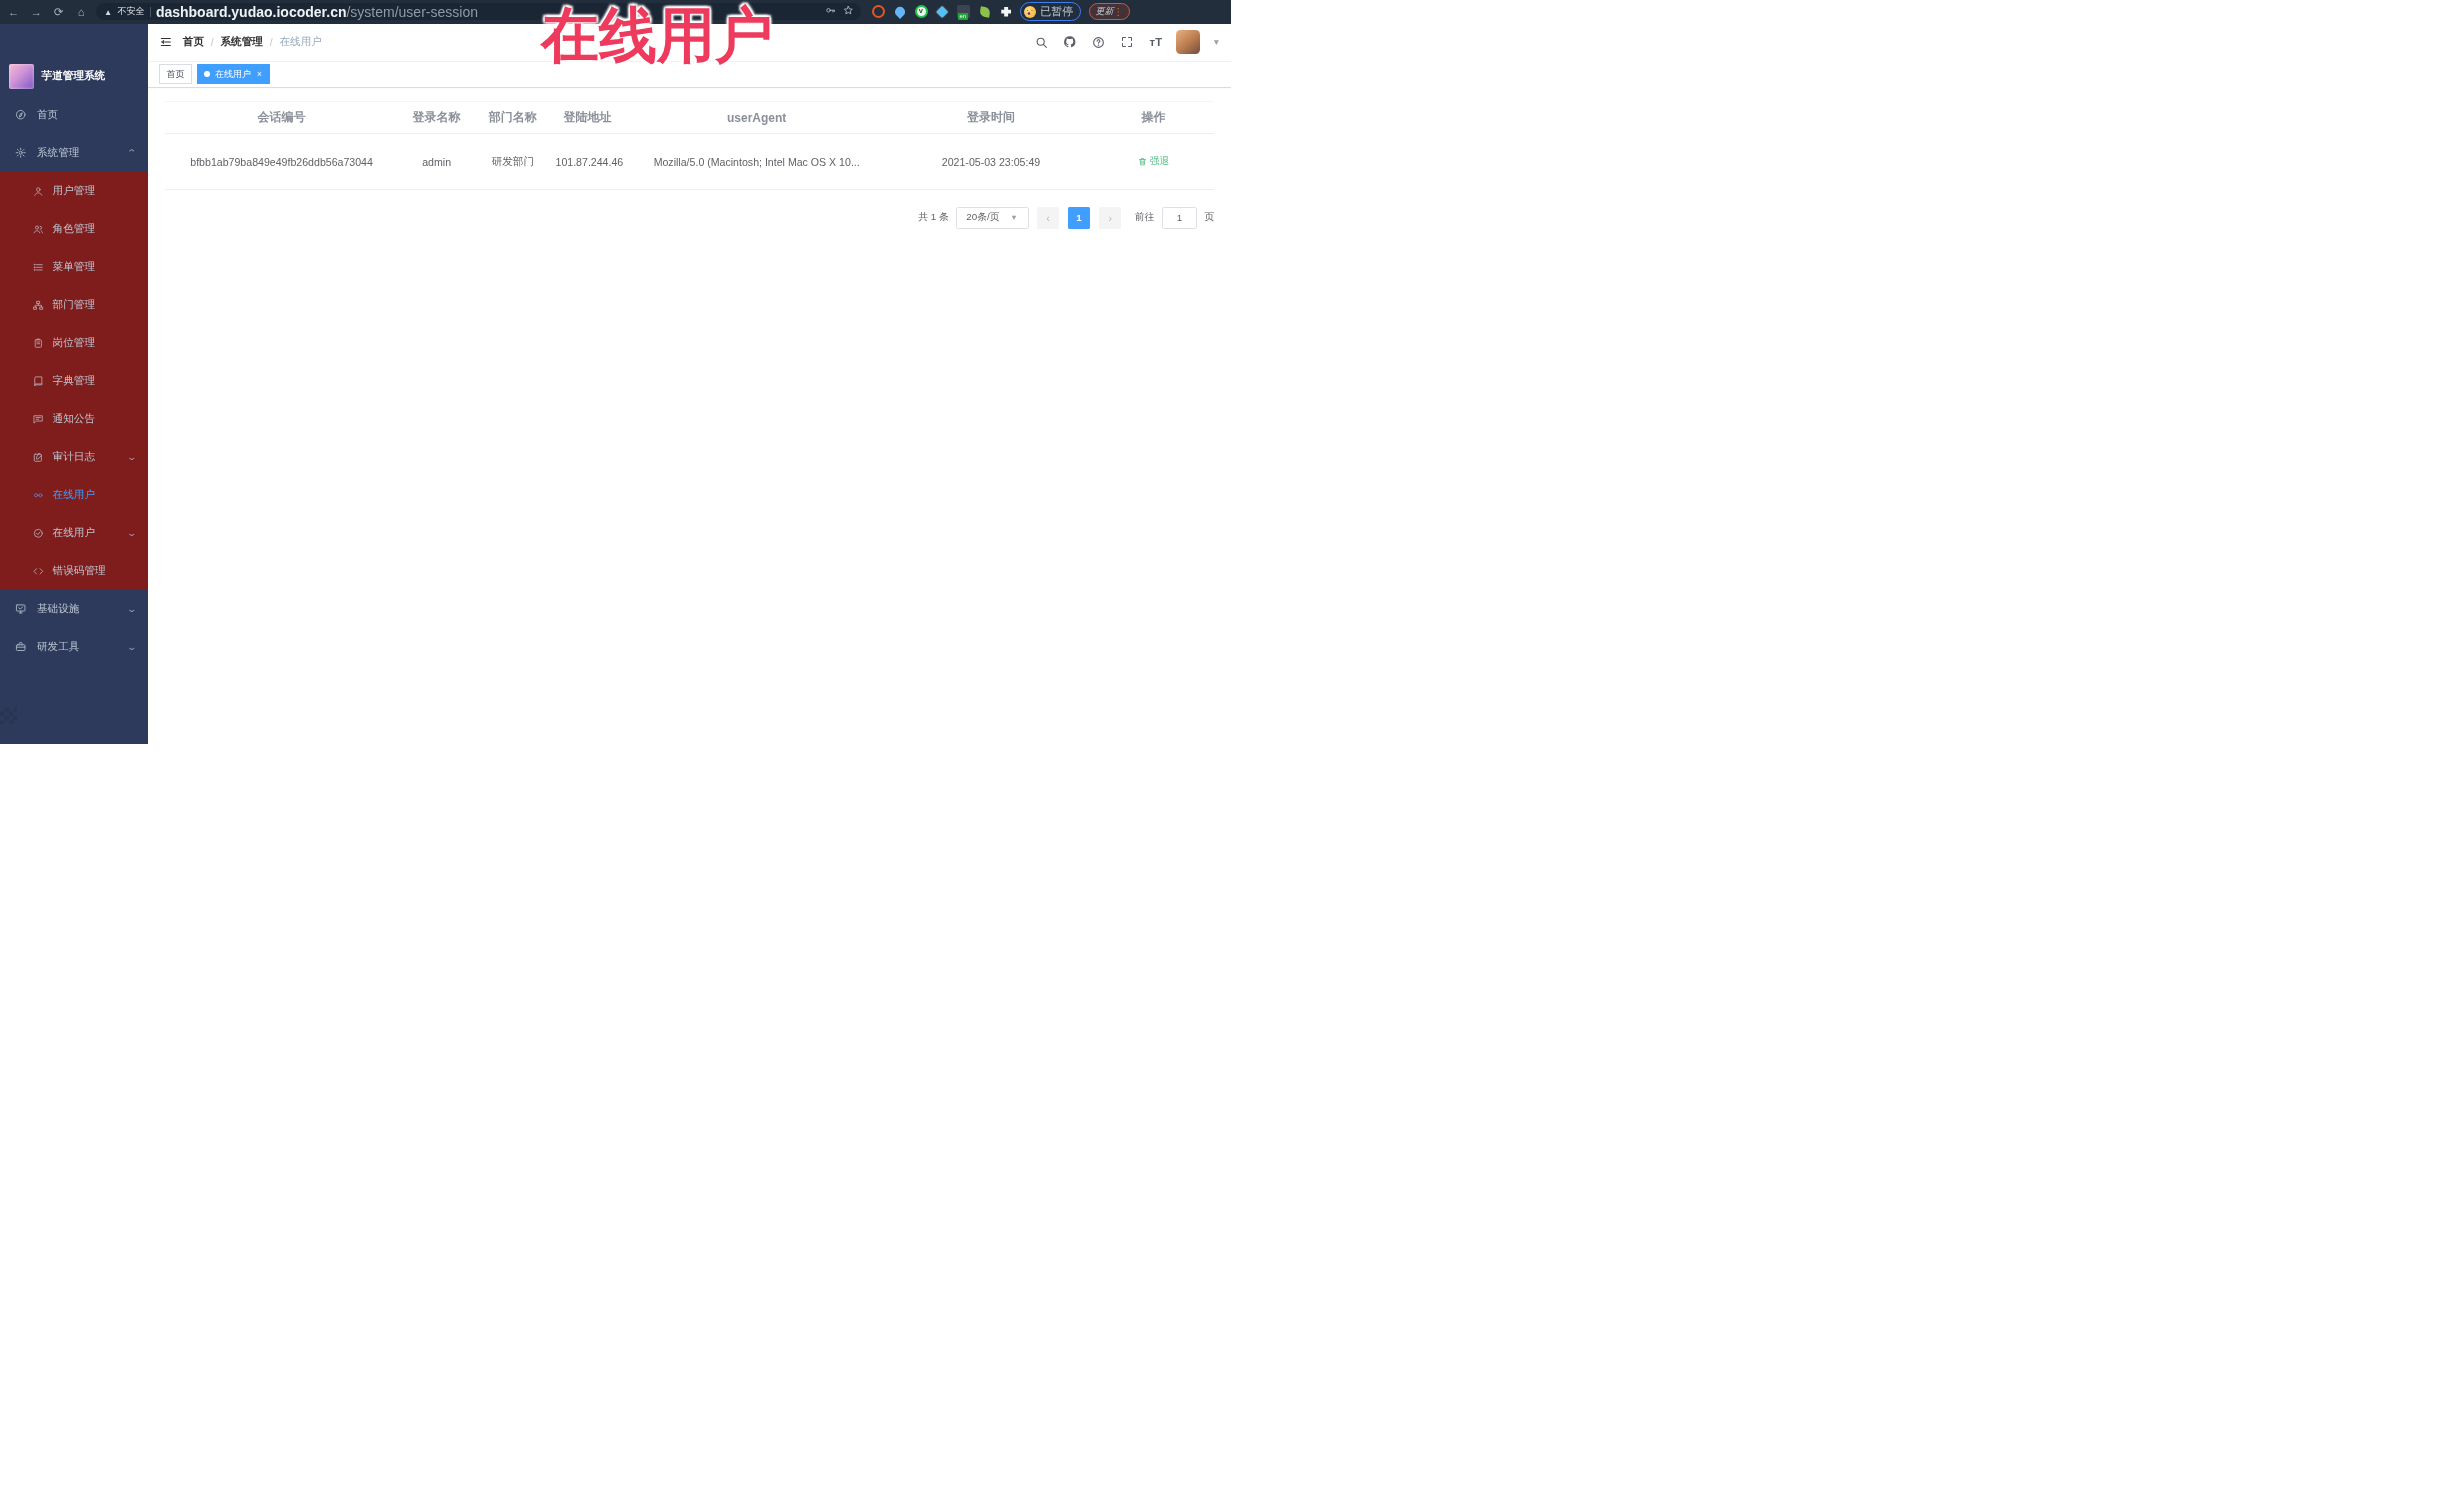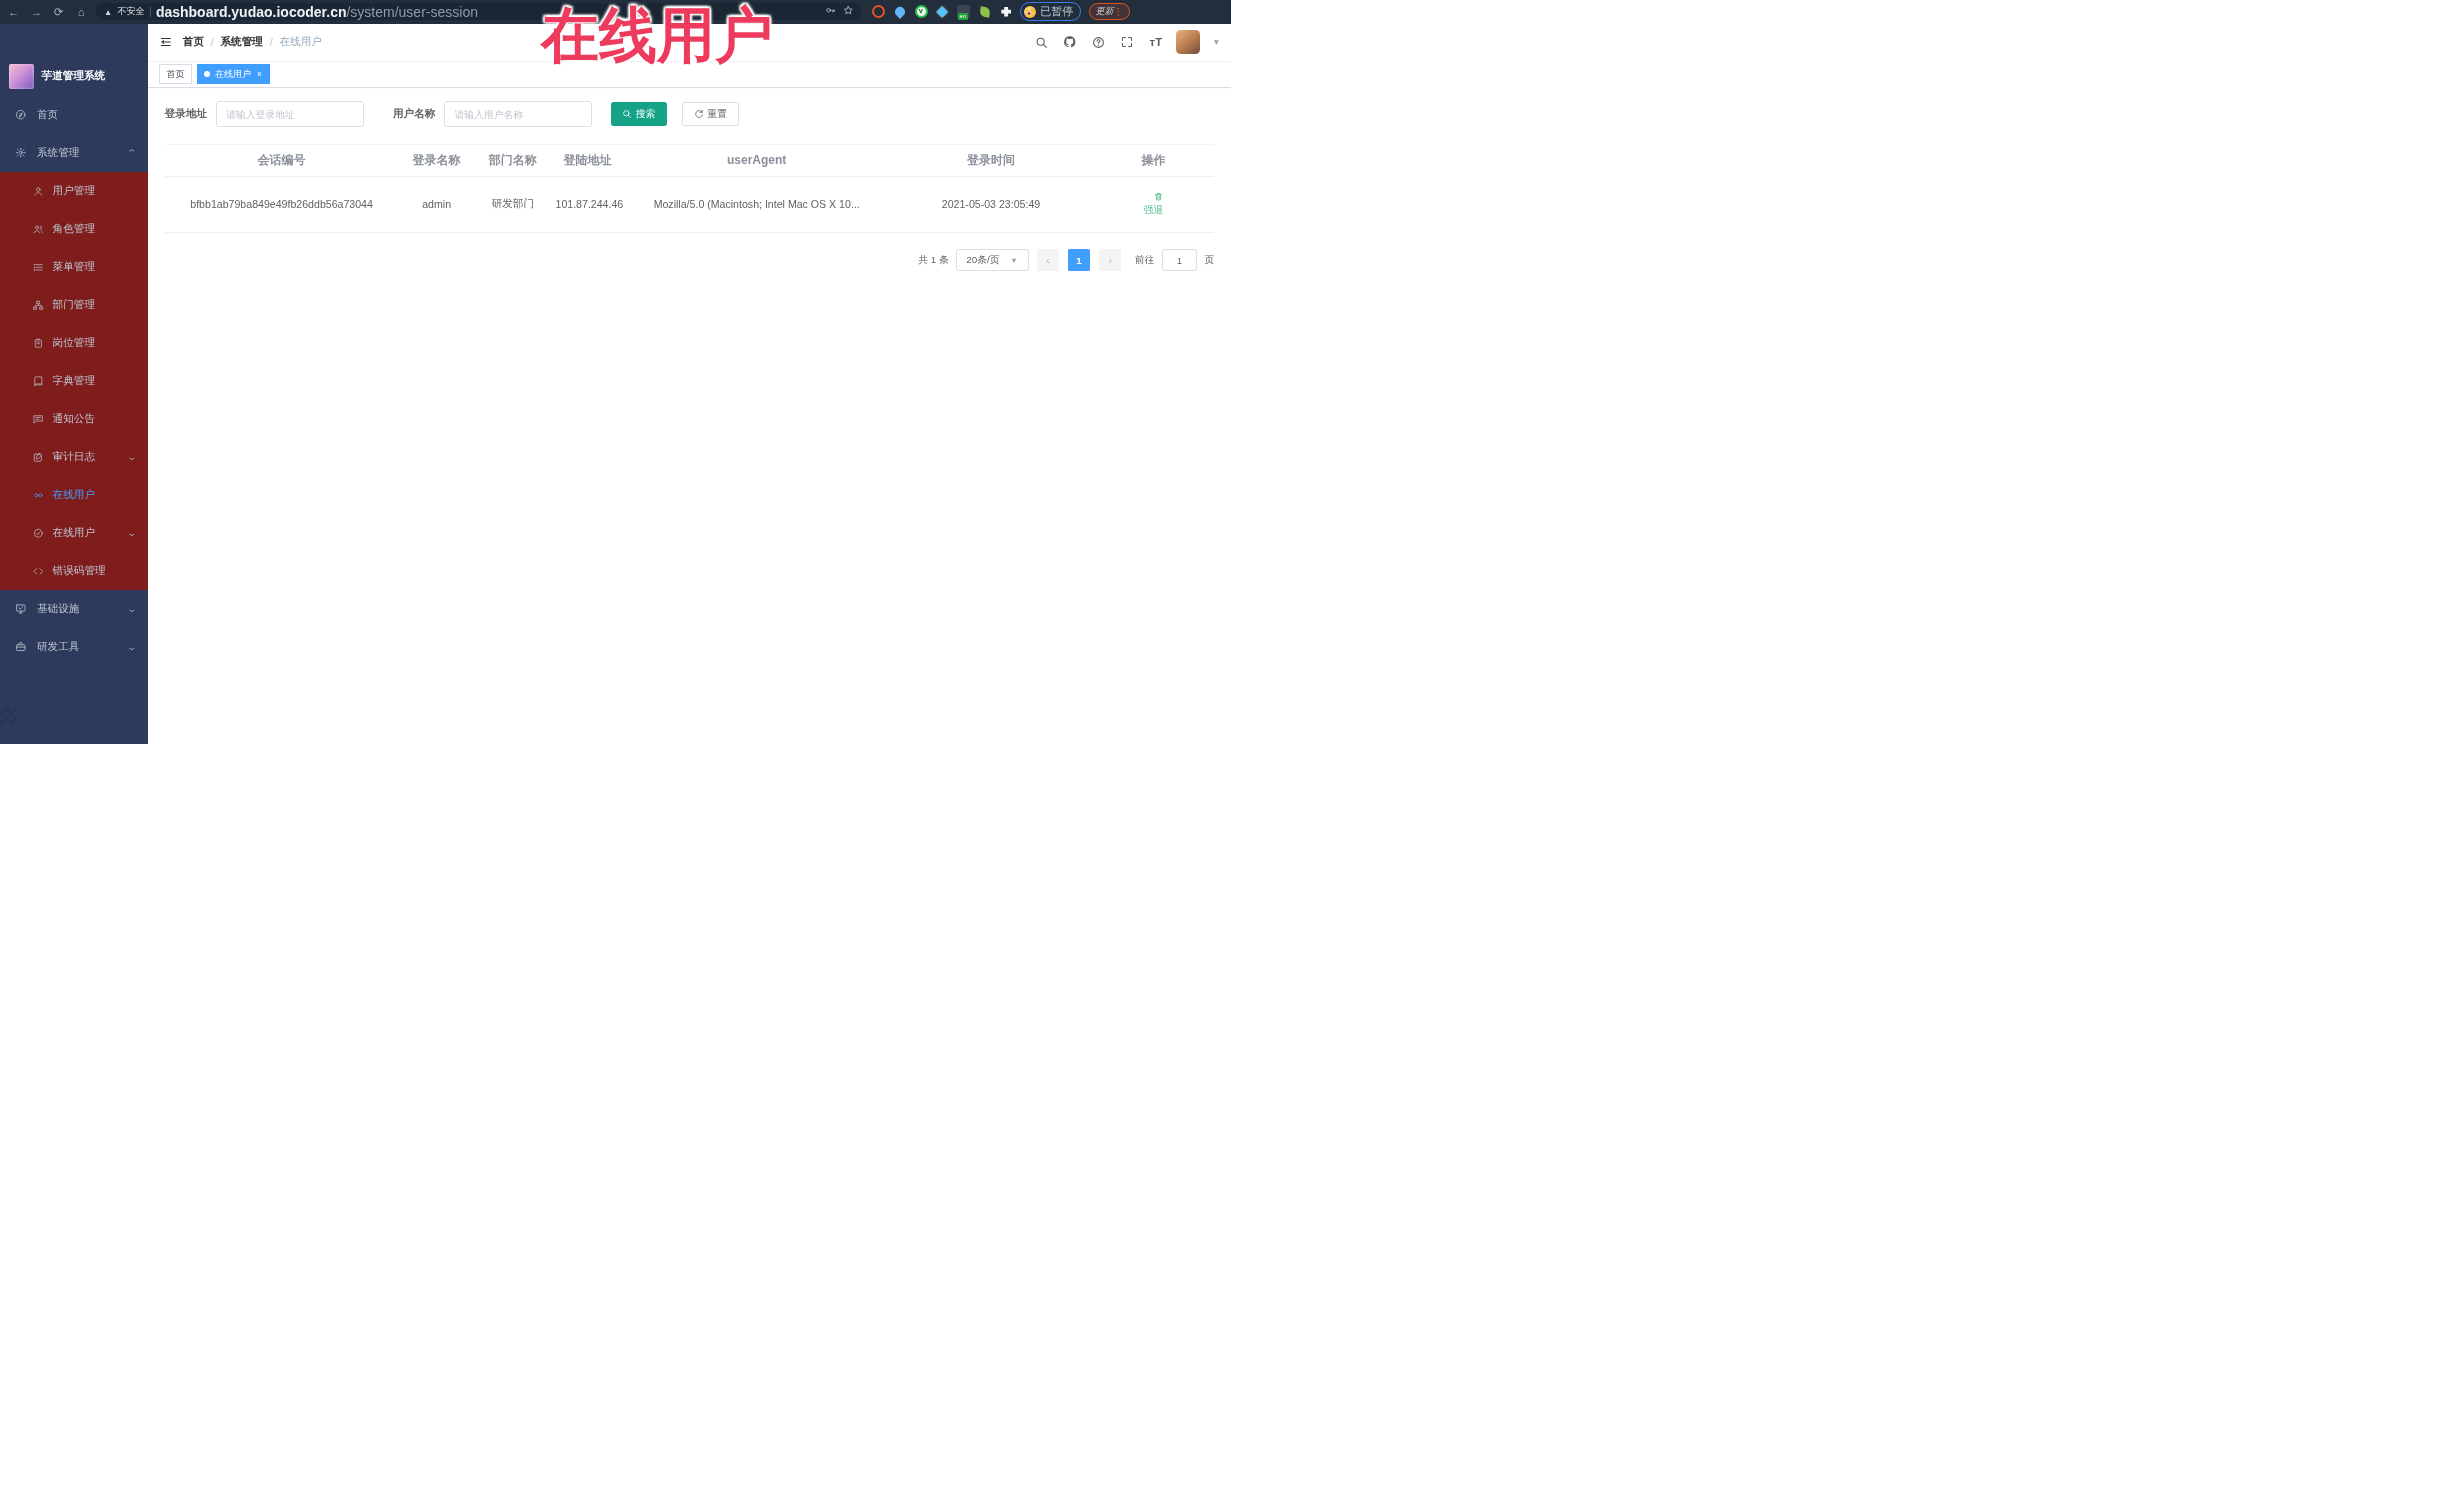--- a/index.html
+++ b/index.html
@@ -123,21 +123,21 @@
 
   
   table { width:100%; border-collapse:collapse; table-layout:fixed; }
   thead th { height:32px; font-size:12px; color:#8a8f99; font-weight:bold; text-align:center;
      border-bottom:0.8px solid #ebeef5; border-top:0.8px solid #f2f6fa; background:#fff;}
   tbody td { height:56px; text-align:center; color:#606266; font-size:10.6px; border-bottom:0.8px solid #ebeef5;
      overflow:hidden; padding:0 4.5px; }
   th.c0,td.c0{width:233px;} th.c1,td.c1{width:76px;} th.c2,td.c2{width:76px;} th.c3,td.c3{width:73px;}
   th.c4,td.c4{width:264px;} th.c5,td.c5{width:203px;} th.c6,td.c6{width:121px;}
   .ua { white-space:nowrap; overflow:hidden; text-overflow:ellipsis; display:block;}
-  .kick-link { color:#48b87f; cursor:pointer; display:inline-flex; align-items:flex-end; gap:3px; font-size:9.8px;flex-direction:column;}
+  .kick-link { color:#48b87f; cursor:pointer; display:inline-flex; align-items:center; gap:3px; font-size:9.8px;}
 
   
   .pager { display:flex; align-items:center; justify-content:flex-end; gap:7.6px; margin-top:16.7px; color:#606266; font-size:9.8px;}
   .psel { height:22px; border:0.8px solid #dcdfe6; border-radius:2.3px; display:flex; align-items:center; gap:10.6px;
      padding:0 6px 0 9px; color:#606266; cursor:pointer; background:#fff; min-width:73px;}
   .psel .caret { font-size:7.6px; }
   .pbtn { width:22px; height:22px; background:#f4f4f5; color:#b6bac3; border-radius:1.5px; display:flex;
      align-items:center; justify-content:center; font-size:10.6px; cursor:pointer; }
   .pnum { width:22px; height:22px; background:#409EFF; color:#fff; border-radius:1.5px; display:flex;
      align-items:center; justify-content:center; font-weight:bold; cursor:pointer; margin:0 1.5px;}
@@ -377,40 +377,20 @@
           </span>
         <span class="tag active">
           <span class="dot"></span>
           <span>在线用户</span>
           <span class="x">×</span>
         </span>
       </div>
 
       <div class="content">
 
-        <div class="filters">
-          <span class="f-label">登录地址</span>
-          <input class="f-input" placeholder="请输入登录地址" style="">
-          <span class="gap"></span>
-          <span class="f-label">用户名称</span>
-          <input class="f-input" placeholder="请输入用户名称" style="">
-          <button class="btn btn-search">
-            <svg class="ic" width="9.8" height="9.8" viewBox="0 0 24 24">
-                <circle cx="10.5" cy="10.5" r="6.5"></circle>
-                <path d="M15.5 15.5L21 21"></path>
-              </svg>
-            <span>搜索</span>
-          </button>
-          <button class="btn btn-reset">
-            <svg class="ic" width="9.8" height="9.8" viewBox="0 0 24 24">
-                <path d="M20 8a8.5 8.5 0 10 1 6M20 3v5h-5"></path>
-              </svg>
-            <span>重置</span>
-          </button>
-        </div>
 
         <table>
           <thead>
             <tr>
               <th class="c0">会话编号</th>
               <th class="c1">登录名称</th>
               <th class="c2">部门名称</th>
               <th class="c3">登陆地址</th>
               <th class="c4">userAgent</th>
               <th class="c5">登录时间</th>

